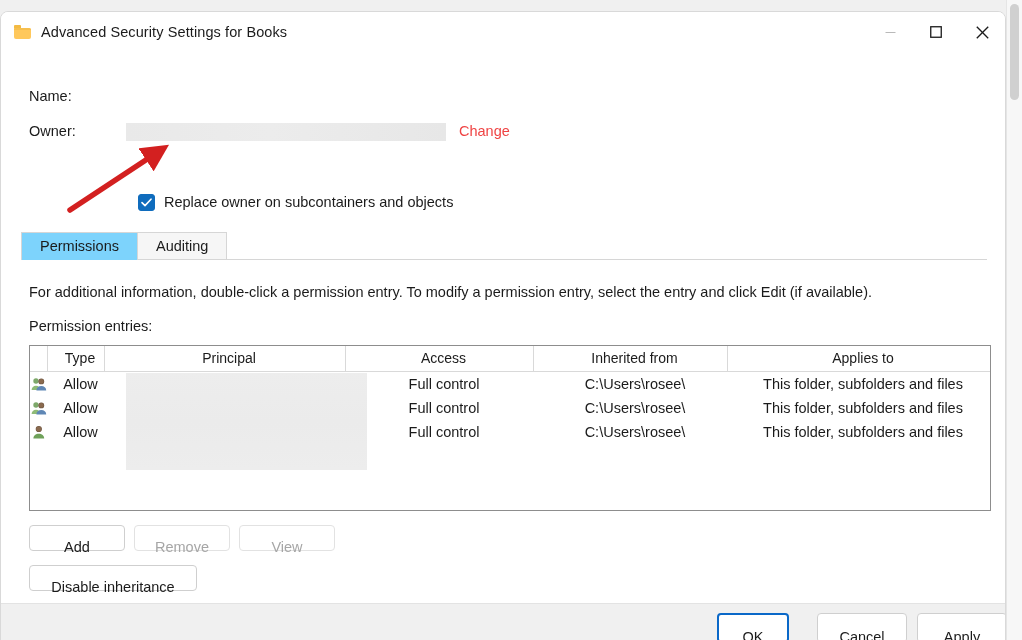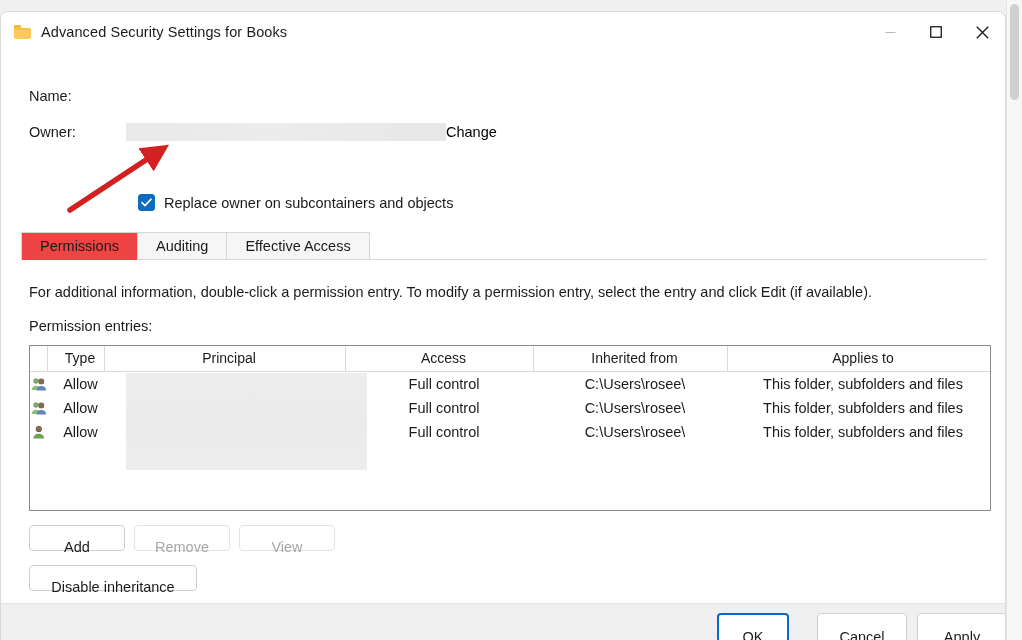--- a/index.html
+++ b/index.html
@@ -122,48 +122,48 @@
     position: relative;
     height: 551px;
     background: #ffffff;
     box-sizing: border-box;
   }
 
   
   .field-row {
     position: absolute;
     display: flex;
-    align-items: center;
     font-size: 14.5px;
     color: #1b1b1b;
   }
   .field-label {
     width: 97px;
     flex: none;
   }
   #row-name { left: 28px; top: 36px; }
   #row-owner { left: 28px; top: 71px; }
 
   .redact-bar {
     display: inline-block;
     width: 320px;
     height: 18px;
     background: linear-gradient(90deg,#e9e9e9 0%,#ececec 45%,#e7e7e7 100%);
   }
   .change-link {
-    color: #000000;
+    margin-left: 13px;
+    color: #ef4444;
     font-size: 14.5px;
     cursor: pointer;
   }
 
   
   .cb-row {
     position: absolute;
     display: flex;
-    align-items: center;
+    align-items: flex-start;
     gap: 9px;
     font-size: 14.5px;
     color: #1b1b1b;
   }
   #row-replace-owner { left: 137px; top: 142px; }
   .cb {
     width: 17px;
     height: 17px;
     border-radius: 3px;
     box-sizing: border-box;
@@ -198,21 +198,21 @@
     font-size: 14.5px;
     color: #1b1b1b;
     box-sizing: border-box;
     background: #f6f6f6;
     border: 1px solid #d6d6d6;
     border-bottom: none;
     margin-right: -1px;
     white-space: nowrap;
   }
   .tab-item.active {
-    background: #ef4444;
+    background: #7dd3fc;
     border-color: #d6d6d6;
     position: relative;
     z-index: 3;
   }
   .tab-content {
     position: absolute;
     left: 20px;
     top: 207px;
     width: 966px;
     height: 344px;
@@ -436,21 +436,20 @@
         <svg width="11" height="9" viewBox="0 0 11 9">
             <polyline points="1,4.6 4,7.6 10,1.2" fill="none" stroke="#ffffff" stroke-width="1.6" stroke-linecap="round" stroke-linejoin="round"></polyline>
           </svg>
       </span>
       <span>Replace owner on subcontainers and objects</span>
     </div>
 
     <div class="tabstrip">
       <div class="tab-item active">Permissions</div>
       <div class="tab-item">Auditing</div>
-      <div class="tab-item">Effective Access</div>
     </div>
 
     <div class="tab-content">
       <div class="tab-content-cover"></div>
 
       <div class="info-text">For additional information, double-click a permission entry. To modify a permission entry, select the entry and click Edit (if available).</div>
       <div class="entries-label">Permission entries:</div>
 
       <div class="perm-table">
         <div class="perm-head">

